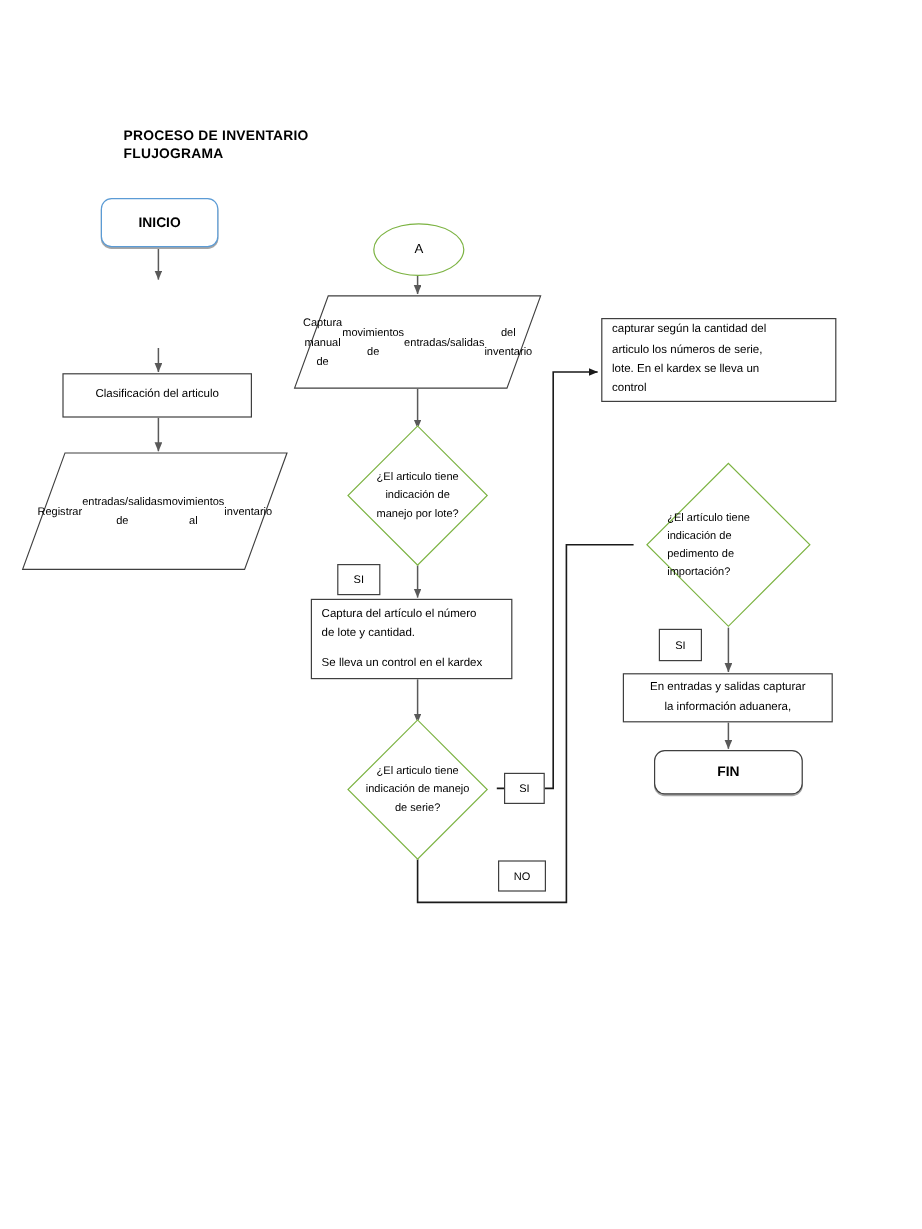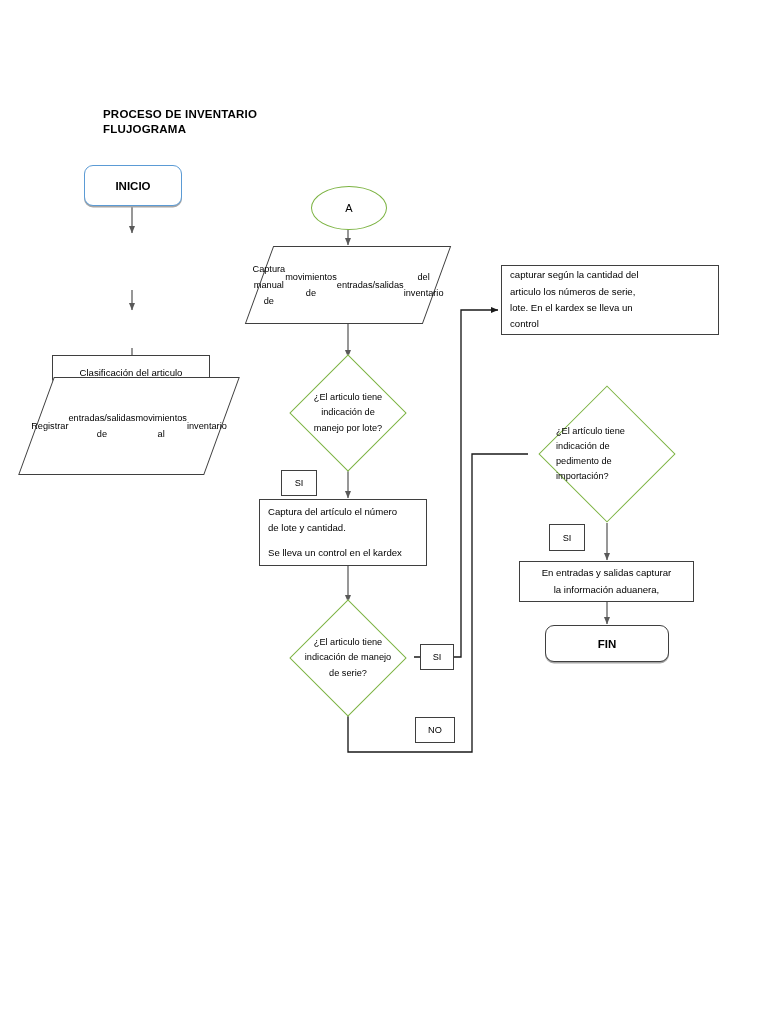--- a/index.html
+++ b/index.html
@@ -96,21 +96,21 @@
 
       <path d="M348,712 L348,752 L472,752 L472,454 L528,454"></path>
     </g>
   </svg>
 
   <div class="node term start" style="left:84px;top:165px;width:98px;height:41px;">
     <span class="txt">INICIO</span>
   </div>
 
 
-  <div class="node rect ctr" style="left:52px;top:311px;width:158px;height:37px;margin-top:44px;">
+  <div class="node rect ctr" style="left:52px;top:311px;width:158px;height:37px;">
     <div class="txt">
       <div>Clasificación del articulo</div>
     </div>
   </div>
 
   <div class="para" style="left:36px;top:377px;width:186px;height:98px;">
     <div class="skewbox"></div>
     <div class="txt">
       <div>Registrar</div>
       <div>entradas/salidas de</div>
@@ -165,21 +165,21 @@
   </div>
 
   <div class="node lbl" style="left:420px;top:644px;width:34px;height:26px;">
     <span class="txt">SI</span>
   </div>
 
   <div class="node lbl" style="left:415px;top:717px;width:40px;height:26px;">
     <span class="txt">NO</span>
   </div>
 
-  <div class="node rect lft" style="left:501px;top:265px;width:218px;height:70px;">
+  <div class="node rect lft" style="left:501px;top:265px;width:196px;height:70px;">
     <div class="txt">
       <div>capturar según la cantidad del</div>
       <div>articulo los números de serie,</div>
       <div>lote.  En el kardex se lleva un</div>
       <div>control</div>
     </div>
   </div>
 
   <div class="diam lft" style="left:528px;top:385px;width:158px;height:138px;">
     <div class="dbox" style="width:97px;height:97px;"></div>

